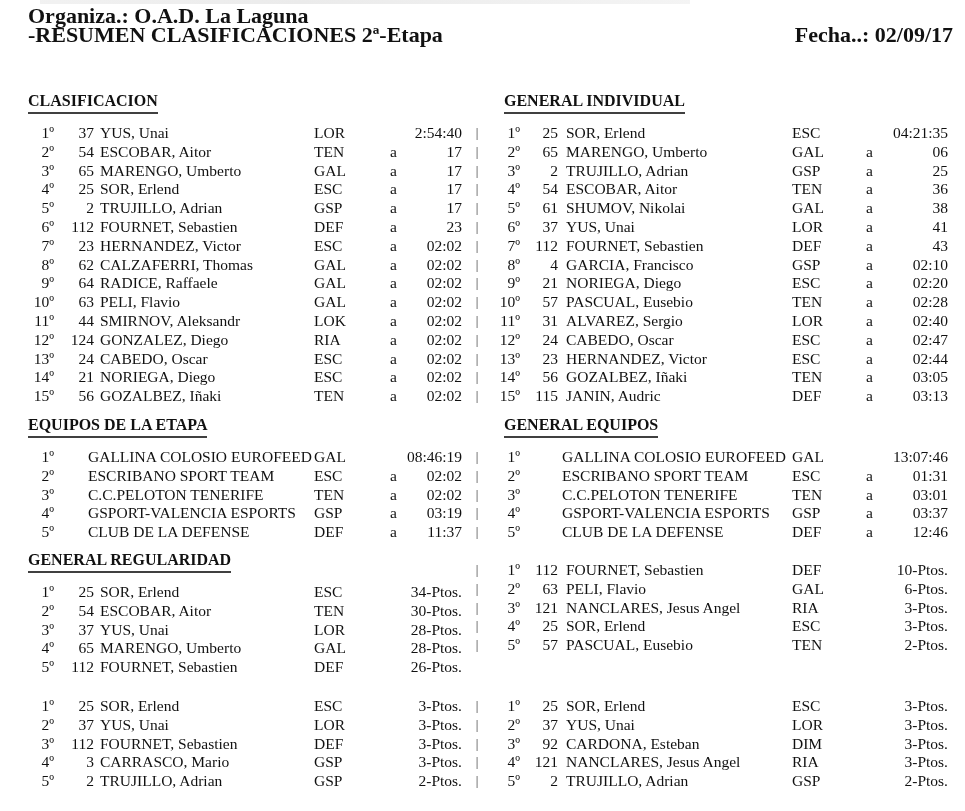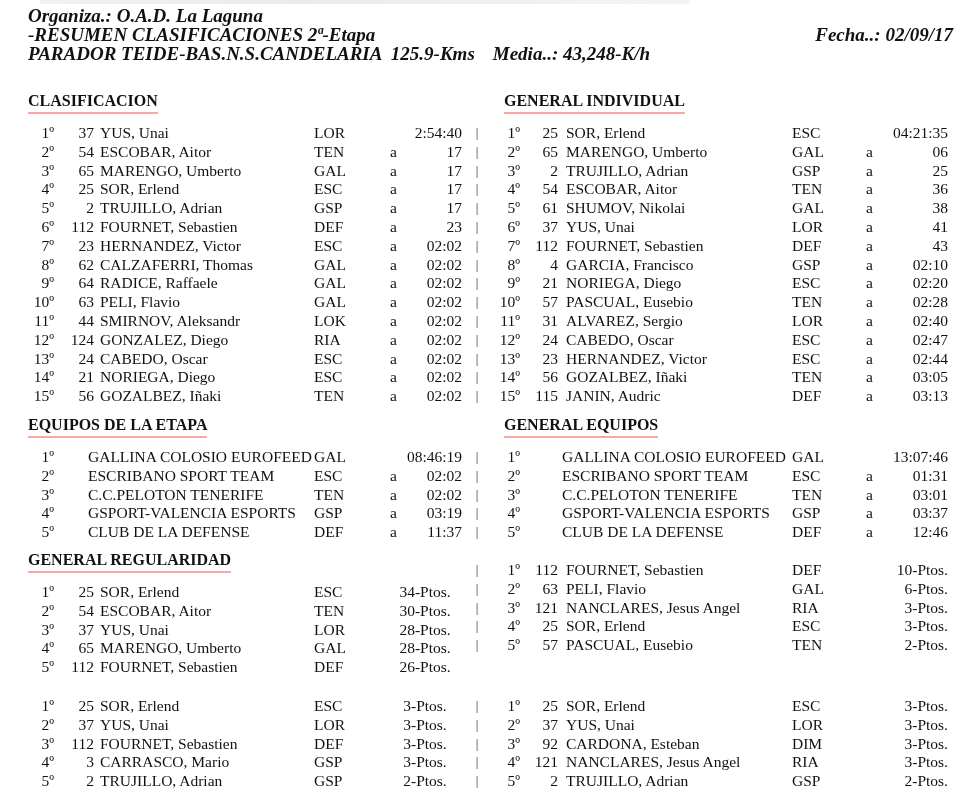--- a/index.html
+++ b/index.html
@@ -6,67 +6,66 @@
   body {
     width: 965px; height: 811px; overflow: hidden; position: relative;
     font-family: "Liberation Serif", "DejaVu Serif", serif;
     color: #111111;
   }
   .ghost {
     position: absolute; left: 40px; top: 0; width: 650px; height: 4px;
     background: linear-gradient(90deg, #eeeeee 0%, #e6e6e6 40%, #f1f1f1 100%);
     opacity: .8;
   }
-  .hdr { position: absolute; left: 28px; top: 6px; width: 925px; font-weight: bold; font-size: 19px; line-height: 19px; font-style: italic; }
+  .hdr { position: absolute; left: 28px; top: 6px; width: 925px; font-weight: bold; font-size: 22px; line-height: 19px; }
   .hdr .line { white-space: pre; height: 19px; }
   .hdr .fecha { position: absolute; right: 0; top: 19px; }
   .hdr .media { margin-left: 18px; }
 
   .sec { position: absolute; width: 450px; }
   .sec.left { left: 28px; }
   .sec.right { left: 474px; width: 480px; }
   .sec h2 {
     margin: 0; font-size: 16px; font-weight: bold; line-height: 18px; height: 20px;
-    display: inline-block; border-bottom: 2px solid #fca5a5; padding-bottom: 0;
+    display: inline-block; border-bottom: 2px solid #404040; padding-bottom: 0;
   }
   .sec.right h2 { margin-left: 30px; }
   .rows { margin-top: 10px; }
   .row { position: relative; height: 18.8px; font-size: 15.5px; line-height: 18.8px; white-space: nowrap; }
   .row span { position: absolute; top: 0; }
   .bar { left: 0; width: 6px; text-align: center; font-size: 13px; color: #333; }
   
   .left .pos { left: 0; width: 26px; text-align: right; }
   .left .dorsal { left: 30px; width: 36px; text-align: right; }
   .left .name { left: 72px; }
   .left .team { left: 286px; }
   .left .a { left: 362px; }
   .left .time { left: 376px; width: 58px; text-align: right; }
   .left .tname { left: 60px; }
-  .left .pts { left: 360px; width: 74px; text-align: center; }
+  .left .pts { left: 360px; width: 74px; text-align: right; }
   
   .right .bar { left: 0; }
   .right .pos { left: 10px; width: 36px; text-align: right; }
   .right .dorsal { left: 48px; width: 36px; text-align: right; }
   .right .name { left: 92px; }
   .right .team { left: 318px; }
   .right .a { left: 392px; }
   .right .time { left: 404px; width: 70px; text-align: right; }
   .right .tname { left: 88px; }
   .right .pts { left: 390px; width: 84px; text-align: right; }
 </style>
 </head>
 <body>
 
 <div class="ghost"></div>
 
 <div class="hdr">
   <div class="line">Organiza.: O.A.D. La Laguna</div>
   <div class="line">-RESUMEN CLASIFICACIONES 2ª-Etapa</div>
   <div class="fecha">Fecha..: 02/09/17</div>
-  <div class="line"><span>PARADOR TEIDE-BAS.N.S.CANDELARIA  125.9-Kms</span><span class="media">Media..: 43,248-K/h</span></div>
 </div>
 
 <div class="sec left" style="top:92px">
   <h2>CLASIFICACION</h2>
   <div class="rows">
       <div class="row">
         <span class="pos">1º</span>
         <span class="dorsal">37</span>
         <span class="name">YUS, Unai</span>
         <span class="team">LOR</span>

